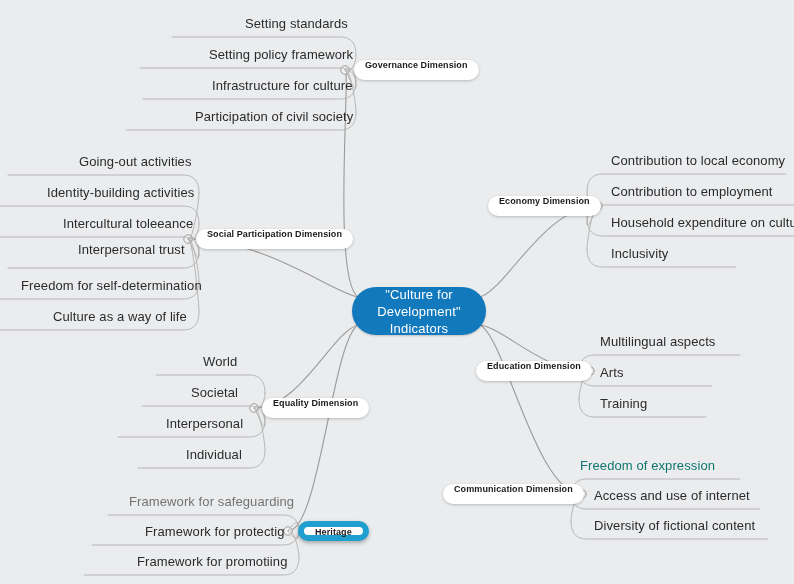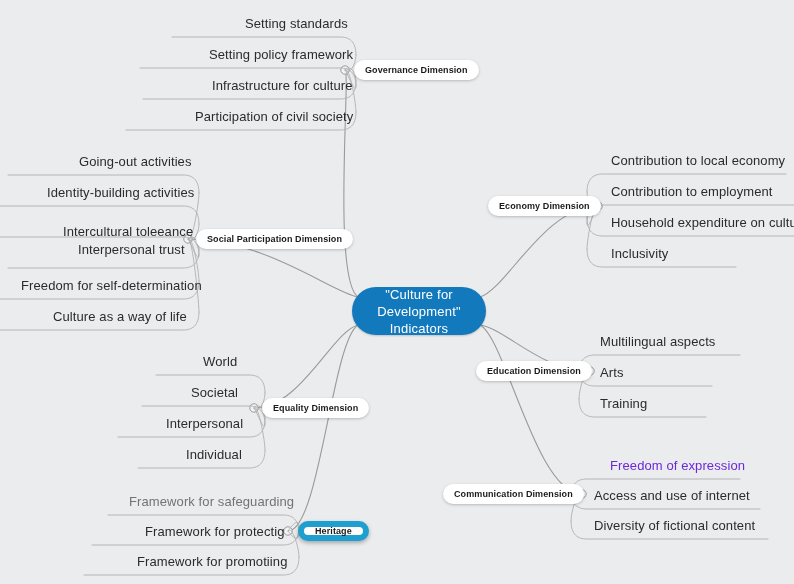--- a/index.html
+++ b/index.html
@@ -25,21 +25,21 @@
     line-height:17px;
     letter-spacing:.2px;
     box-shadow:0 1px 2px rgba(0,0,0,.18);
     padding:0 14px;
     box-sizing:border-box;
   }
 
   
   .dim-node{
     position:absolute;
-    display:flex;align-items:center;justify-content:center;
+    display:flex;justify-content:center;
     background:#ffffff;
     color:#1a1a1a;
     border-radius:12px;
     font-size:9px;
     font-weight:bold;
     letter-spacing:.1px;
     white-space:nowrap;
     padding:0 11px;
     height:20px;
     box-sizing:border-box;
@@ -145,21 +145,21 @@
     </div>
     <div class="leaf l" style="left: 245px; top: 16px; color: rgb(43, 43, 43);">Setting standards</div>
     <div class="leaf l" style="left: 209px; top: 47px; color: rgb(43, 43, 43);">Setting policy framework</div>
     <div class="leaf l" style="left: 212px; top: 78px; color: rgb(43, 43, 43);">Infrastructure for culture</div>
     <div class="leaf l" style="left: 195px; top: 109px; color: rgb(43, 43, 43);">Participation of civil society</div>
     <div class="dim-node" style="left: 196px; top: 229px; min-width: 147px;">
       <span>Social Participation Dimension</span>
     </div>
     <div class="leaf l" style="left: 79px; top: 154px; color: rgb(43, 43, 43);">Going-out activities</div>
     <div class="leaf l" style="left: 47px; top: 185px; color: rgb(43, 43, 43);">Identity-building activities</div>
-    <div class="leaf l" style="left: 63px; top: 224px; color: rgb(43, 43, 43);">Intercultural toleeance</div>
+    <div class="leaf l" style="left: 63px; top: 216px; color: rgb(43, 43, 43);">Intercultural toleeance</div>
     <div class="leaf l" style="left: 78px; top: 242px; color: rgb(43, 43, 43);">Interpersonal trust</div>
     <div class="leaf l" style="left: 53px; top: 309px; color: rgb(43, 43, 43);">Culture as a way of life</div>
     <div class="leaf l" style="left: 21px; top: 278px; color: rgb(43, 43, 43);">Freedom for self-determination</div>
     <div class="dim-node" style="left: 262px; top: 398px; min-width: 100px;">
       <span>Equality Dimension</span>
     </div>
     <div class="leaf l" style="left: 203px; top: 354px; color: rgb(43, 43, 43);">World</div>
     <div class="leaf l" style="left: 191px; top: 385px; color: rgb(43, 43, 43);">Societal</div>
     <div class="leaf l" style="left: 166px; top: 416px; color: rgb(43, 43, 43);">Interpersonal</div>
     <div class="leaf l" style="left: 186px; top: 447px; color: rgb(43, 43, 43);">Individual</div>
@@ -178,16 +178,16 @@
     <div class="leaf r" style="left: 611px; top: 246px; color: rgb(43, 43, 43);">Inclusivity</div>
     <div class="dim-node" style="left: 476px; top: 361px; min-width: 107px;">
       <span>Education Dimension</span>
     </div>
     <div class="leaf r" style="left: 600px; top: 334px; color: rgb(43, 43, 43);">Multilingual aspects</div>
     <div class="leaf r" style="left: 600px; top: 365px; color: rgb(43, 43, 43);">Arts</div>
     <div class="leaf r" style="left: 600px; top: 396px; color: rgb(43, 43, 43);">Training</div>
     <div class="dim-node" style="left: 443px; top: 484px; min-width: 132px;">
       <span>Communication Dimension</span>
     </div>
-    <div class="leaf r" style="left: 610px; top: 458px; color: #6d28d9;">Freedom of expression</div>
+    <div class="leaf r" style="left: 580px; top: 458px; color: #0f766e;">Freedom of expression</div>
     <div class="leaf r" style="left: 594px; top: 488px; color: rgb(43, 43, 43);">Access and use of internet</div>
     <div class="leaf r" style="left: 594px; top: 518px; color: rgb(43, 43, 43);">Diversity of fictional content</div>
   </div>
 
 </body></html>

